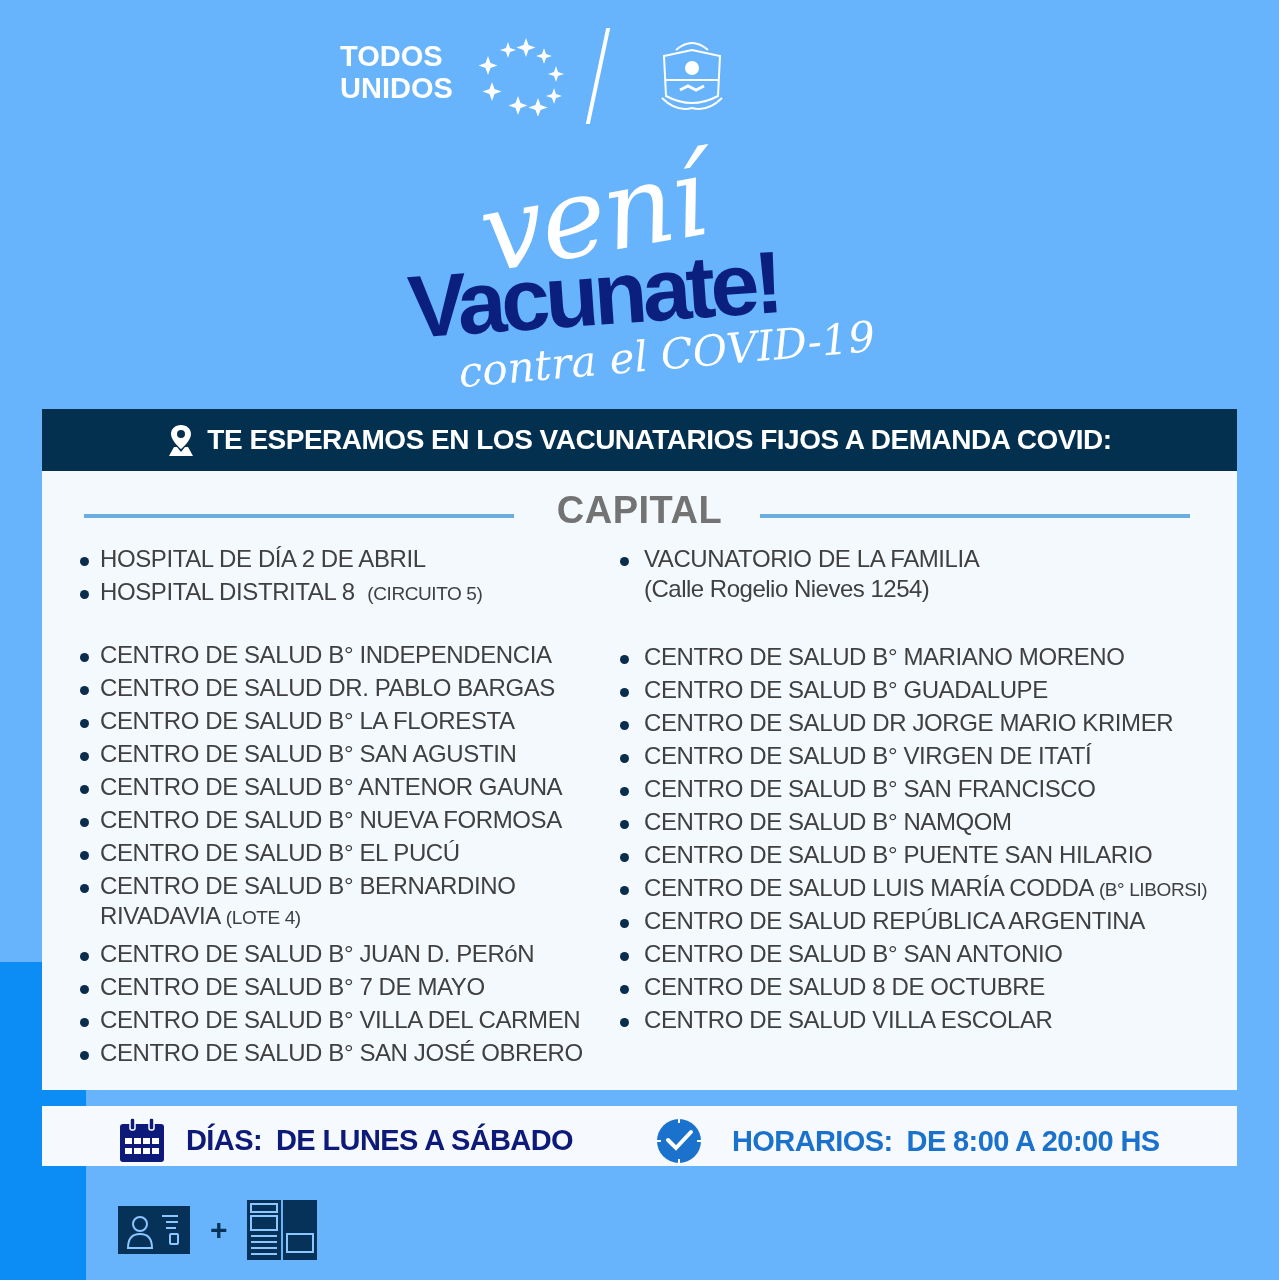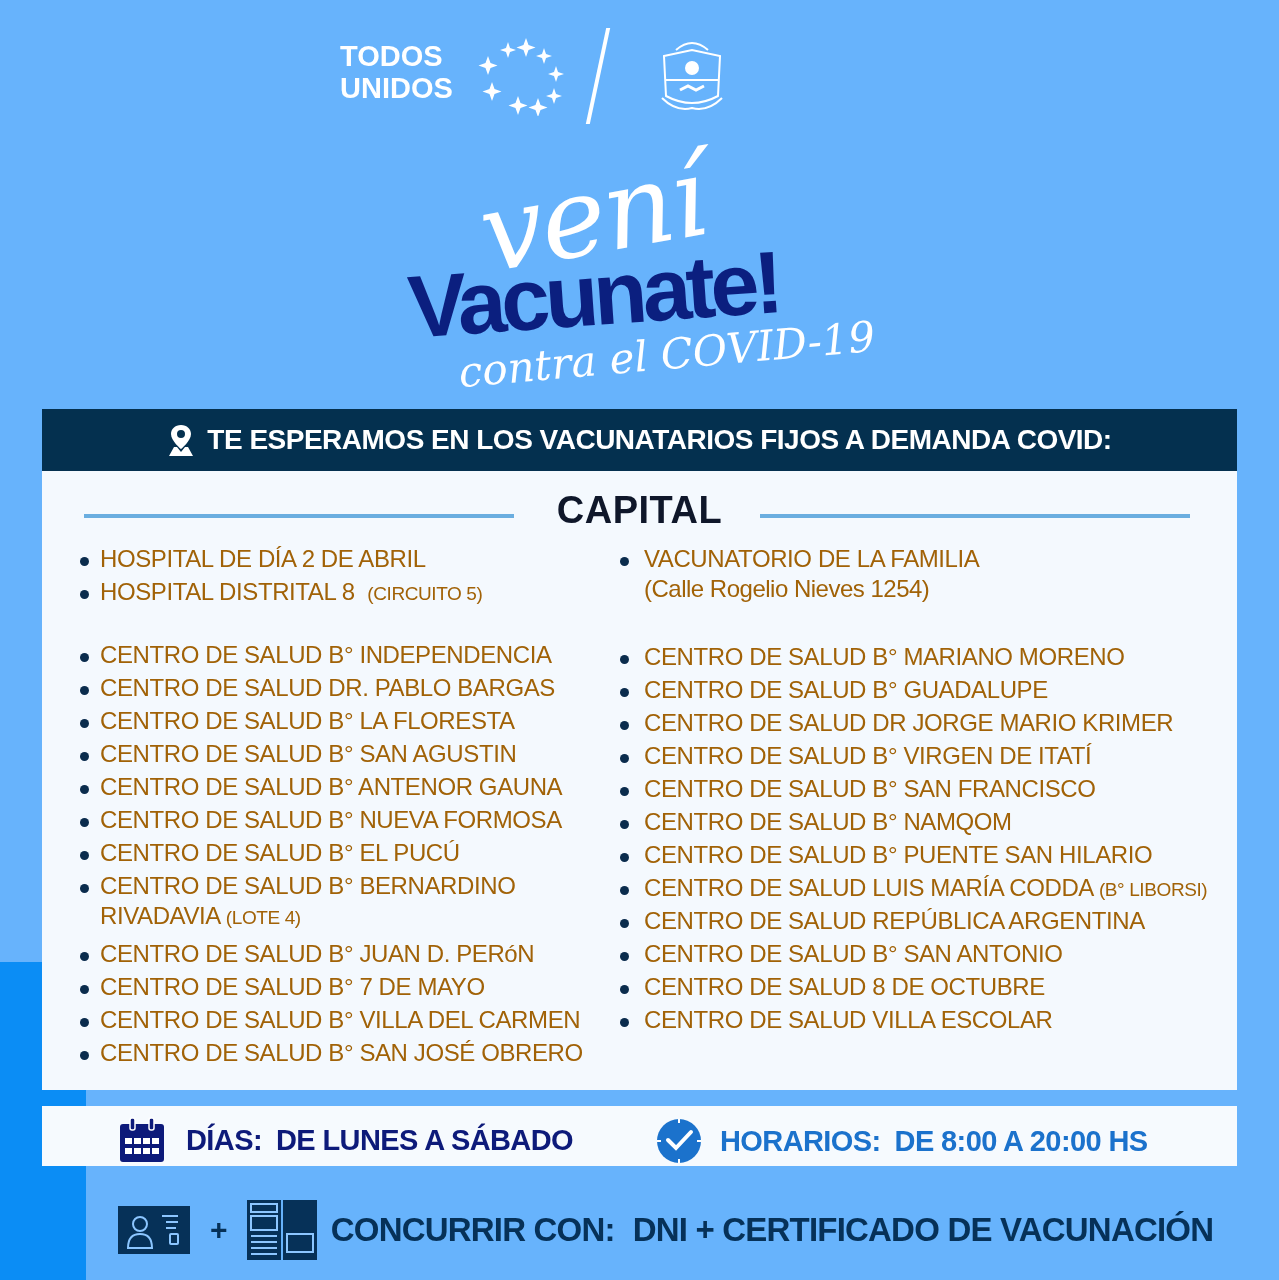--- a/index.html
+++ b/index.html
@@ -39,41 +39,41 @@
 
   
   .panel { position: absolute; left: 42px; top: 409px; width: 1195px; height: 681px; background: #f4f9fe; }
   .panel-header { height: 62px; background: #04304f; display: flex; align-items: center;
     justify-content: center; gap: 12px; color: #fff; font-weight: bold; font-size: 28px; letter-spacing: -0.5px; }
   .pin { width: 28px; height: 34px; }
   .capital-row { position: relative; height: 62px; display: flex; align-items: center; }
   .capital-row .line { position: absolute; height: 4px; background: #6aaee0; top: 43px; }
   .capital-row .line.l { left: 42px; width: 430px; }
   .capital-row .line.r { left: 718px; width: 430px; }
-  .capital { position: absolute; left: 0; right: 0; top: 18px; text-align: center; color: #0f172a;
+  .capital { position: absolute; left: 0; right: 0; top: 18px; text-align: center; color: #737373;
     font-weight: bold; font-size: 38px; letter-spacing: 0.5px; }
 
-  .col { position: absolute; top: 135px; list-style: none; color: #a16207; font-size: 24px; }
+  .col { position: absolute; top: 135px; list-style: none; color: #404040; font-size: 24px; }
   .col.left { left: 36px; width: 520px; }
   .col.right { left: 576px; width: 600px; }
   .item { position: relative; padding-left: 22px; line-height: 30px; height: 33px; white-space: nowrap; letter-spacing: -0.4px; }
   .item::before { content: ""; position: absolute; left: 2px; top: 13px; width: 9px; height: 9px;
     border-radius: 50%; background: #0a2c4d; }
   .item.tall { height: 68px; white-space: normal; }
   .item .sub { font-size: 19px; }
   .item .addr { display: block; letter-spacing: -0.5px; }
   .gap { height: 30px; }
   .col.right .item { padding-left: 26px; }
 
   
   .info { position: absolute; left: 42px; top: 1106px; width: 1195px; height: 60px; background: #f6fafe;
     display: flex; align-items: center; }
   .info-dias { position: absolute; left: 76px; top: 10px; display: flex; align-items: center; gap: 20px;
     color: #0d1a7a; font-weight: bold; font-size: 29px; letter-spacing: -0.6px; }
-  .info-horas { position: absolute; left: 612px; top: 10px; display: flex; align-items: center; gap: 16px;
+  .info-horas { position: absolute; left: 612px; top: 10px; display: flex; align-items: center; gap: 28px;
     color: #1b72cc; font-weight: bold; font-size: 29px; letter-spacing: -0.6px; }
   .info .lbl { margin-right: 14px; }
 
   
   .footer { position: absolute; left: 118px; top: 1200px; display: flex; align-items: center; gap: 14px;
     color: #063158; font-weight: bold; font-size: 33px; letter-spacing: -0.8px; }
   .plus { font-size: 30px; margin: 0 6px; }
   .footer .lbl { margin-right: 18px; }
 </style>
 </head>
@@ -226,14 +226,13 @@
       <rect x="4" y="16" width="26" height="14"></rect>
       <rect x="40" y="34" width="26" height="18"></rect>
     </g>
     <g stroke="#8cc6ff" stroke-width="2">
         <line x1="4" y1="36" x2="30" y2="36"></line>
         <line x1="4" y1="42" x2="30" y2="42"></line>
         <line x1="4" y1="48" x2="30" y2="48"></line>
         <line x1="4" y1="54" x2="30" y2="54"></line>
       </g>
   </svg>
-  <span><span class="lbl">CONCURRIR CON:</span><span>DNI + CERTIFICADO DE VACUNACIÓN</span></span>
 </div>
 
 </body></html>

